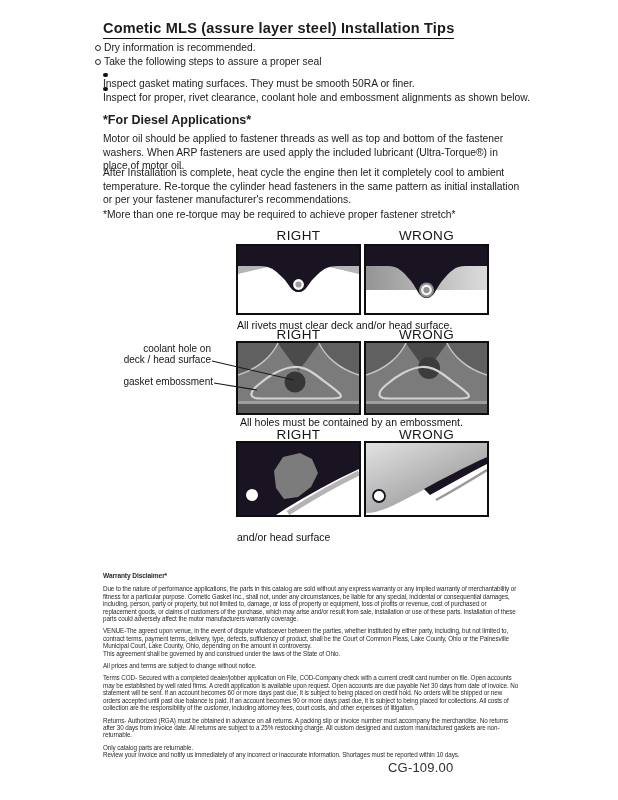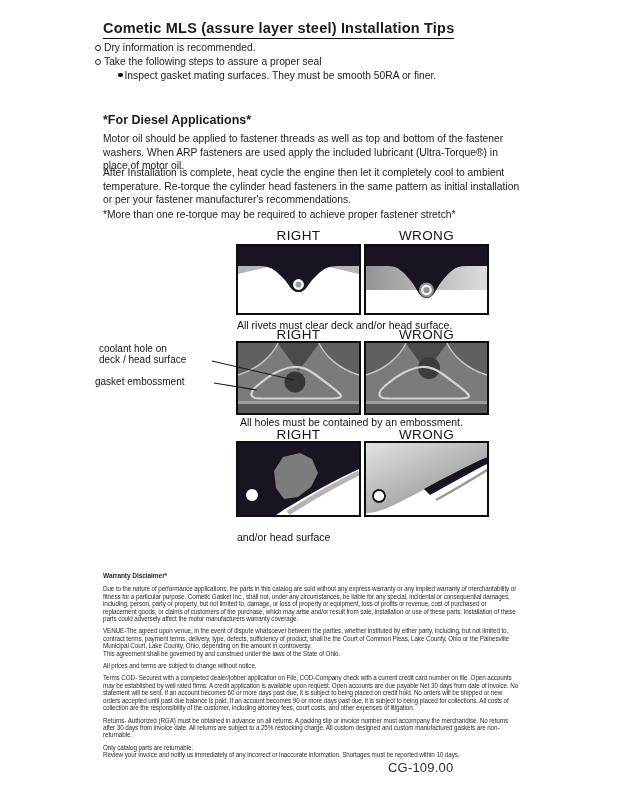--- a/index.html
+++ b/index.html
@@ -3,38 +3,38 @@
 <meta charset="utf-8">
 <style>
   html,body{margin:0;padding:0;background:#e8e8e8;}
   .page{position:relative;width:618px;height:800px;background:#ffffff;
         font-family:"Liberation Sans", sans-serif;color:#1c1c1c;overflow:hidden;}
   .abs{position:absolute;}
   .title{left:103px;top:20px;font-size:14.5px;font-weight:bold;
          border-bottom:1.6px solid #111;padding-bottom:2px;letter-spacing:.2px;}
   .tips{left:95px;top:41px;list-style:none;margin:0;padding:0;font-size:10.3px;width:470px;}
   .tips li{display:flex;align-items:flex-start;height:14px;line-height:13px;}
-  .tips li.sub{margin-left:23px;}
+  .tips li.sub{margin-left:8px;flex-direction:column;}
   .ob{width:4px;height:4px;border:1px solid #2a2a2a;border-radius:50%;margin:3.5px 3px 0 0;flex:0 0 auto;}
   .fb{width:4.5px;height:4.5px;background:#111;border-radius:50%;margin:3.5px 2px 0 0;flex:0 0 auto;}
   .diesel{left:103px;top:113px;font-size:12.5px;font-weight:bold;margin:0;}
   .body{font-size:10.3px;line-height:13.6px;margin:0;width:418px;}
   .p1{left:103px;top:132px;}
   .p2{left:103px;top:166px;}
   .note{left:103px;top:208px;}
   .dlabel{width:125px;text-align:center;font-size:13.5px;font-weight:500;letter-spacing:.4px;color:#161616;}
   .col1{left:236px;} .col2{left:364px;}
   .lab1{top:228px;} .lab2{top:327px;} .lab3{top:427px;}
   .dbox{display:block;border:2px solid #0e0e0e;background:#fff;}
   .box1{top:244px;} .box2{top:341px;} .box3{top:441px;}
   .caption{font-size:10.5px;line-height:12.5px;color:#131313;}
   .cap1{left:237px;top:319px;width:300px;}
   .cap2{left:240px;top:416px;width:300px;}
   .cap3{left:237px;top:518px;width:250px;}
-  .side-label{font-size:10px;line-height:10.5px;color:#161616;}
+  .side-label{font-size:10px;line-height:10.5px;text-align:right;color:#161616;}
   .coolant{left:99px;top:344px;width:112px;}
   .gasket{left:95px;top:377px;width:118px;}
   .leaders{left:205px;top:350px;}
   .legal{left:103px;top:572px;width:416px;font-size:6.3px;line-height:7.4px;
          color:#2b2b2b;letter-spacing:-0.1px;}
   .legal p{margin:0 0 5px 0;white-space:pre-line;}
   .legal .lh{font-weight:bold;margin-bottom:6px;font-size:6.6px;}
   .pagenum{left:388px;top:760px;font-size:13px;color:#2e2e2e;letter-spacing:.2px;}
 </style>
 </head>
@@ -49,20 +49,24 @@
         <span class="ob"></span>
         <span>Dry information is recommended.</span>
       </li>
     <li>
         <span class="ob"></span>
         <span>Take the following steps to assure a proper seal</span>
       </li>
     <li class="sub">
         <span class="fb"></span>
         <span>Inspect gasket mating surfaces.  They must be smooth 50RA or finer.</span>
+      </li>
+    <li class="sub">
+        <span class="fb"></span>
+        <span>Inspect for proper, rivet clearance, coolant hole and embossment alignments as shown below.</span>
       </li>
   </ul>
 
   <h2 class="abs diesel">*For Diesel Applications*</h2>
   <p class="abs body p1">Motor oil should be applied to fastener threads as well as top and bottom of the fastener washers. When ARP fasteners are used apply the included lubricant (Ultra-Torque®) in place of motor oil.</p>
   <p class="abs body p2">After Installation is complete, heat cycle the engine then let it completely cool to ambient temperature. Re-torque the cylinder head fasteners in the same pattern as initial installation or per your fastener manufacturer's recommendations.</p>
   <p class="abs body note">*More than one re-torque may be required to achieve proper fastener stretch*</p>
 
   <div class="abs dlabel col1 lab1">RIGHT</div>
   <div class="abs dlabel col2 lab1">WRONG</div>

